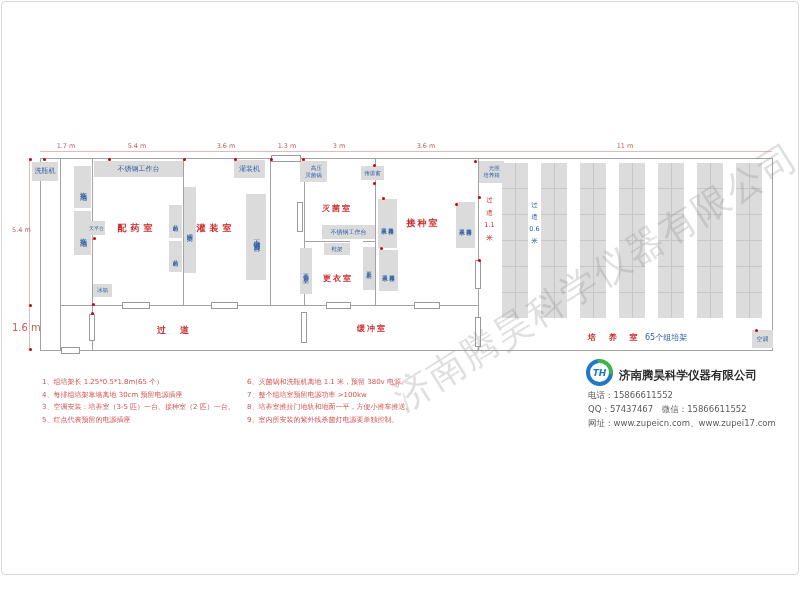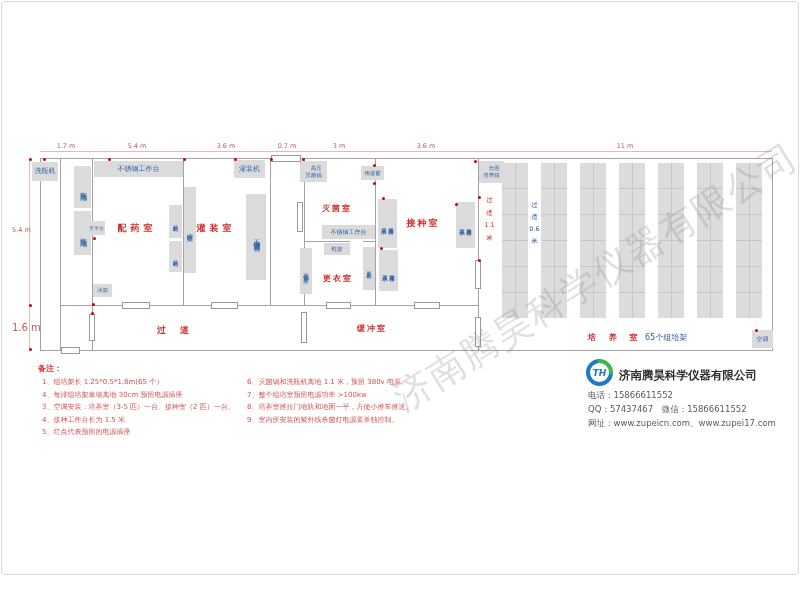--- a/index.html
+++ b/index.html
@@ -40,21 +40,21 @@
 
 <div class="canvas">
   <div class="frame"></div>
 
   <div id="plan-layer" class="abs" style="left:0;top:0;width:800px;height:600px;">
       <div class="dimline" style="left: 40px; top: 151px; width: 732px; height: 1px;"></div>
       <div class="dimline" style="left: 29px; top: 158px; width: 1px; height: 192px;"></div>
       <div class="dimlab" style="left: 66px; top: 142px; transform: translateX(-50%); font-size: 6.5px; color: rgb(184, 94, 94);">1.7 m</div>
       <div class="dimlab" style="left: 137px; top: 142px; transform: translateX(-50%); font-size: 6.5px; color: rgb(184, 94, 94);">5.4 m</div>
       <div class="dimlab" style="left: 226px; top: 142px; transform: translateX(-50%); font-size: 6.5px; color: rgb(184, 94, 94);">3.6 m</div>
-      <div class="dimlab" style="left: 287px; top: 142px; transform: translateX(-50%); font-size: 6.5px; color: rgb(184, 94, 94);">0.7 m</div>
+      <div class="dimlab" style="left: 287px; top: 142px; transform: translateX(-50%); font-size: 6.5px; color: rgb(184, 94, 94);">1.3 m</div>
       <div class="dimlab" style="left: 339px; top: 142px; transform: translateX(-50%); font-size: 6.5px; color: rgb(184, 94, 94);">3 m</div>
       <div class="dimlab" style="left: 426px; top: 142px; transform: translateX(-50%); font-size: 6.5px; color: rgb(184, 94, 94);">3.6 m</div>
       <div class="dimlab" style="left: 625px; top: 142px; transform: translateX(-50%); font-size: 6.5px; color: rgb(184, 94, 94);">11 m</div>
       <div class="dimlab" style="left: 12px; top: 226px; font-size: 6.5px; color: rgb(184, 94, 94);">5.4 m</div>
       <div class="dimlab" style="left: 12px; top: 322px; font-size: 10px; color: rgb(184, 94, 94);">1.6 m</div>
       <div class="wall" style="left: 40px; top: 158px; width: 732px; height: 1px;"></div>
       <div class="wall" style="left: 40px; top: 350px; width: 732px; height: 1px;"></div>
       <div class="wall" style="left: 60px; top: 305px; width: 418px; height: 1px;"></div>
       <div class="wall" style="left: 304px; top: 241px; width: 46px; height: 1px;"></div>
       <div class="wall" style="left: 363px; top: 241px; width: 12px; height: 1px;"></div>
@@ -151,26 +151,24 @@
     </div>
 
   <div class="watermark">济南腾昊科学仪器有限公司</div>
 
   <div class="culture-label">
     <span class="cred" style="color: rgb(204, 43, 43);">培 养 室</span>
     <span class="cblue" style="color: rgb(46, 95, 163); text-align: right;">65个组培架</span>
   </div>
 
   <div class="notes">
-    <div class="notes-title" style="color: rgb(224, 48, 48);">备注：</div>
     <div id="notes-col1" class="notes-col" style="color: rgb(208, 80, 80);">
         <div>1、组培架长 1.25*0.5*1.8m(65 个）</div>
         <div>4、每排组培架靠墙离地 30cm 预留电源插座</div>
         <div>3、空调安装：培养室（3-5 匹）一台、接种室（2 匹）一台。</div>
-        <div>4、接种工作台长为 1.5 米</div>
         <div>5、红点代表预留的电源插座</div>
       </div>
     <div id="notes-col2" class="notes-col" style="color: rgb(208, 80, 80);">
         <div>6、灭菌锅和洗瓶机离地 1.1 米，预留 380v 电源。</div>
         <div>7、整个组培室预留电源功率 &gt;100kw</div>
         <div>8、培养室推拉门地轨和地面一平，方便小推车推送。</div>
         <div>9、室内所安装的紫外线杀菌灯电源要单独控制。</div>
       </div>
   </div>
 

